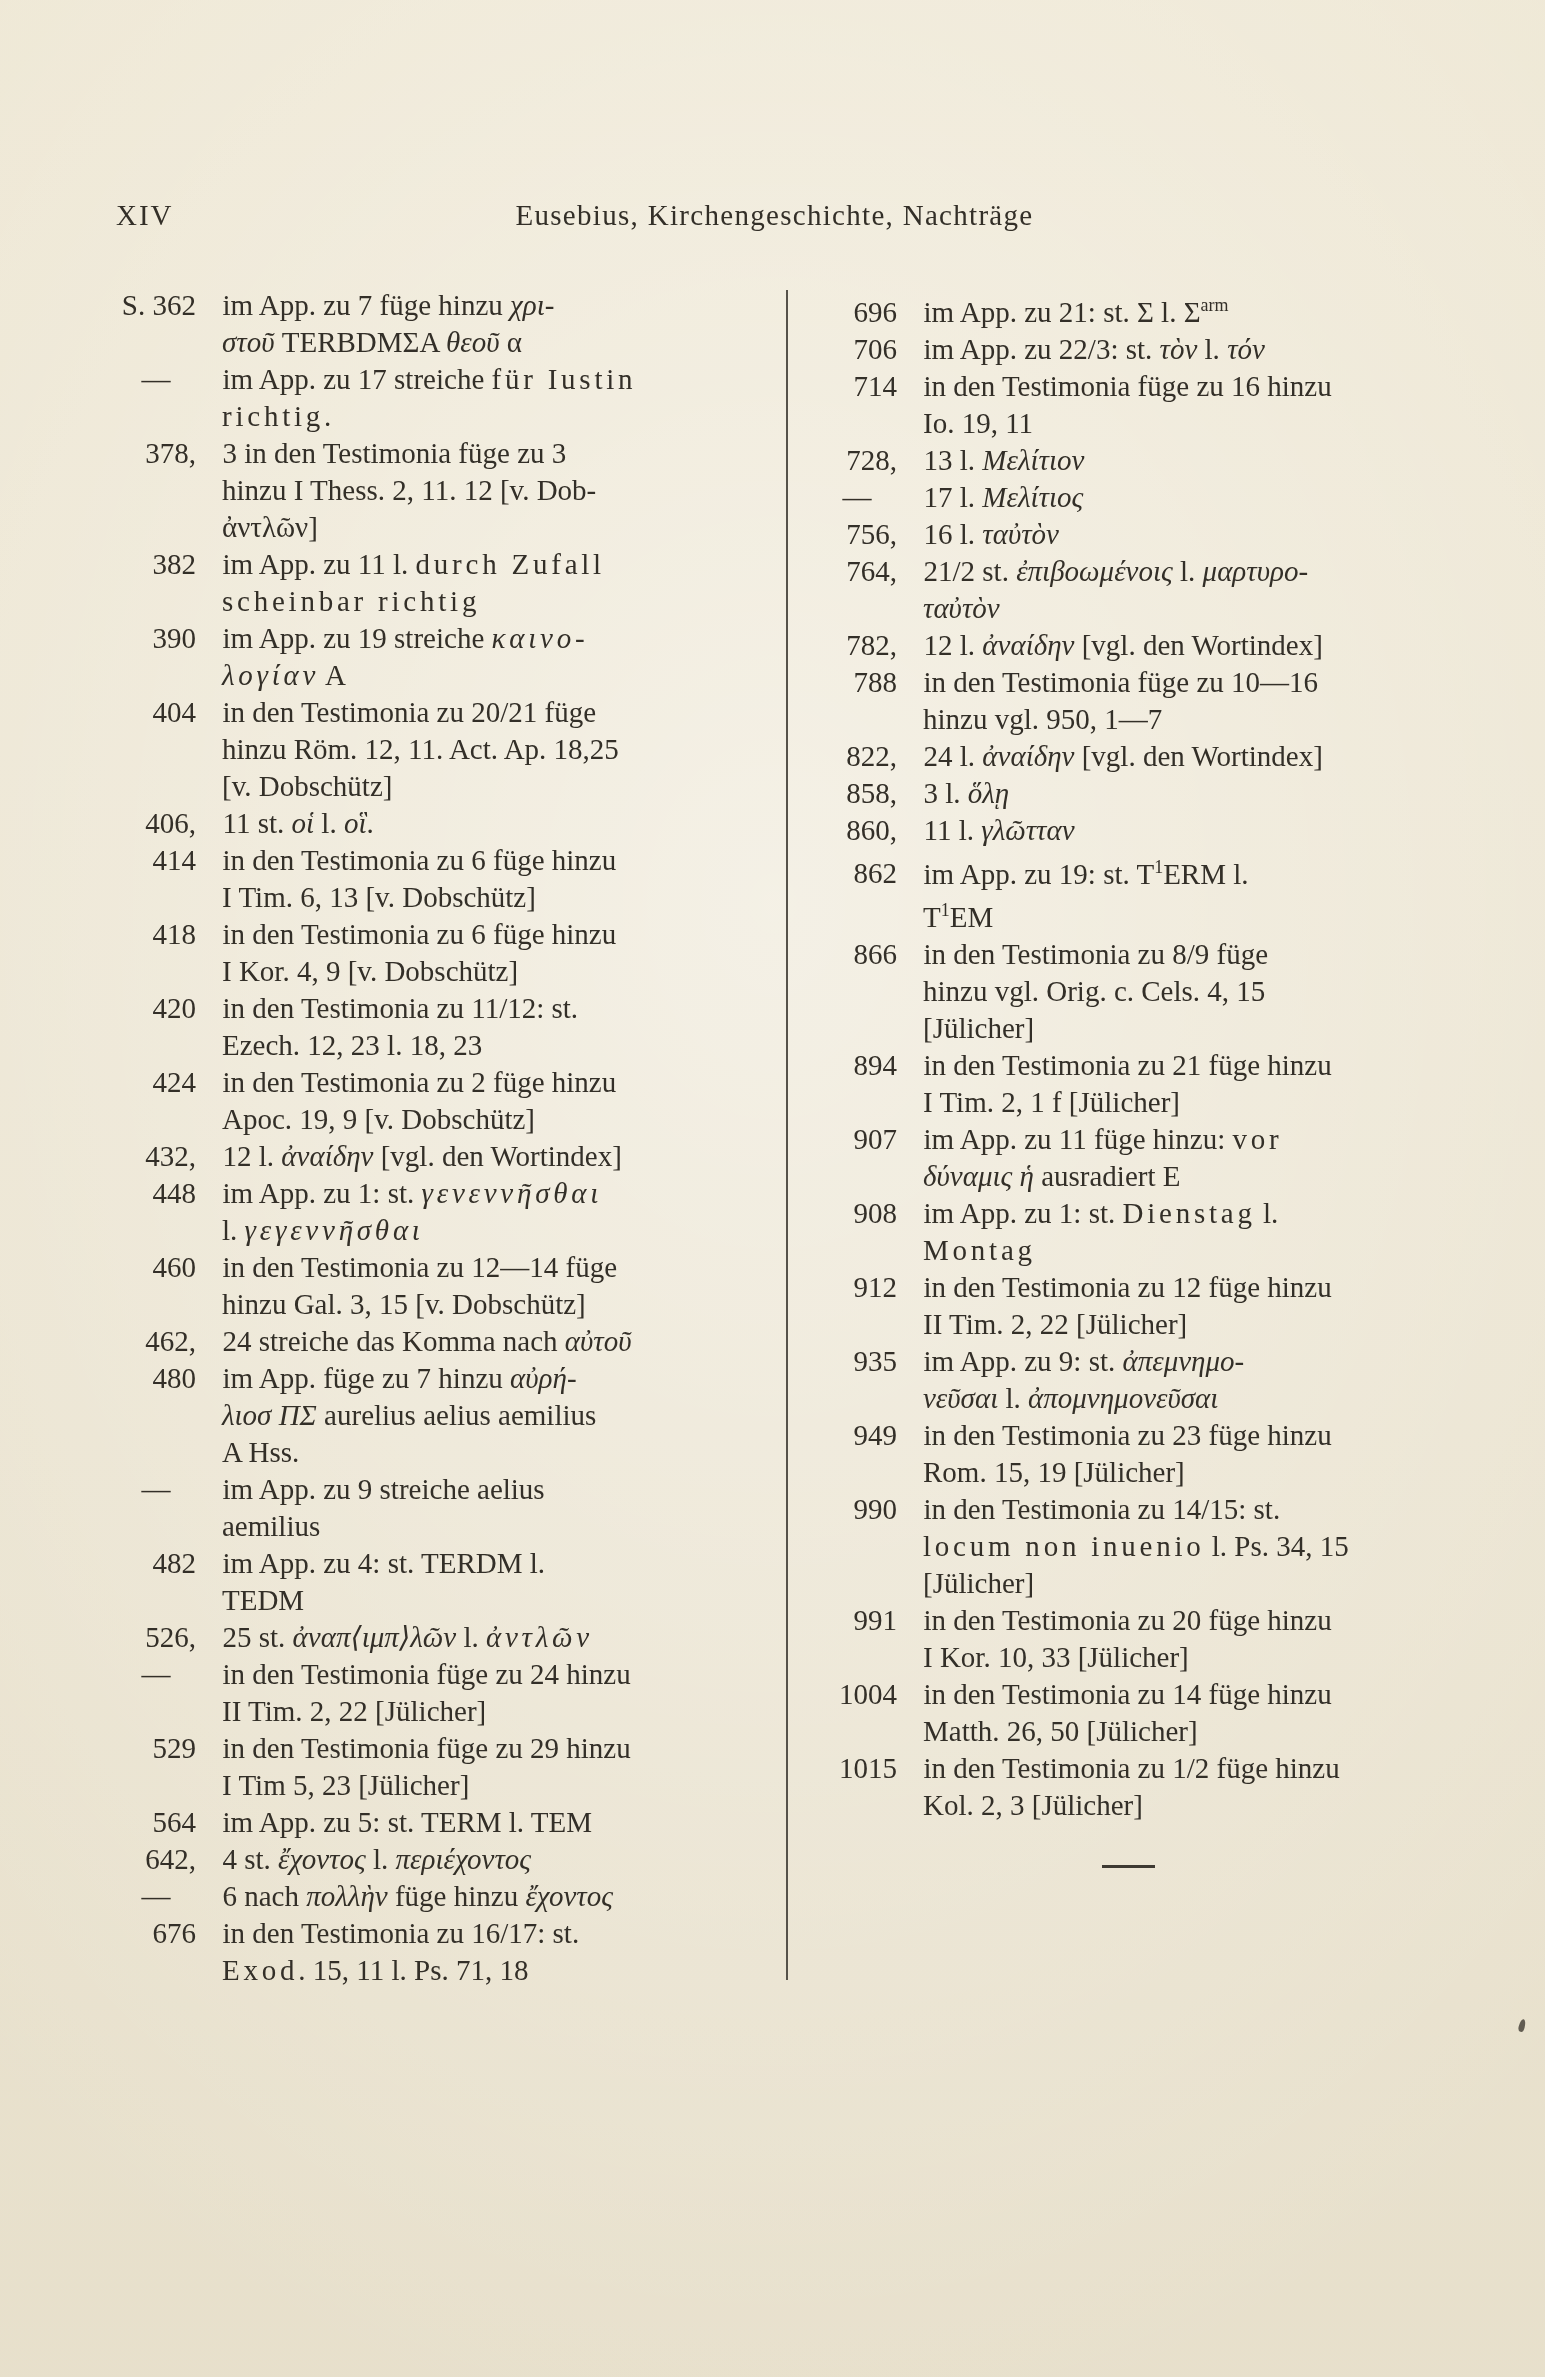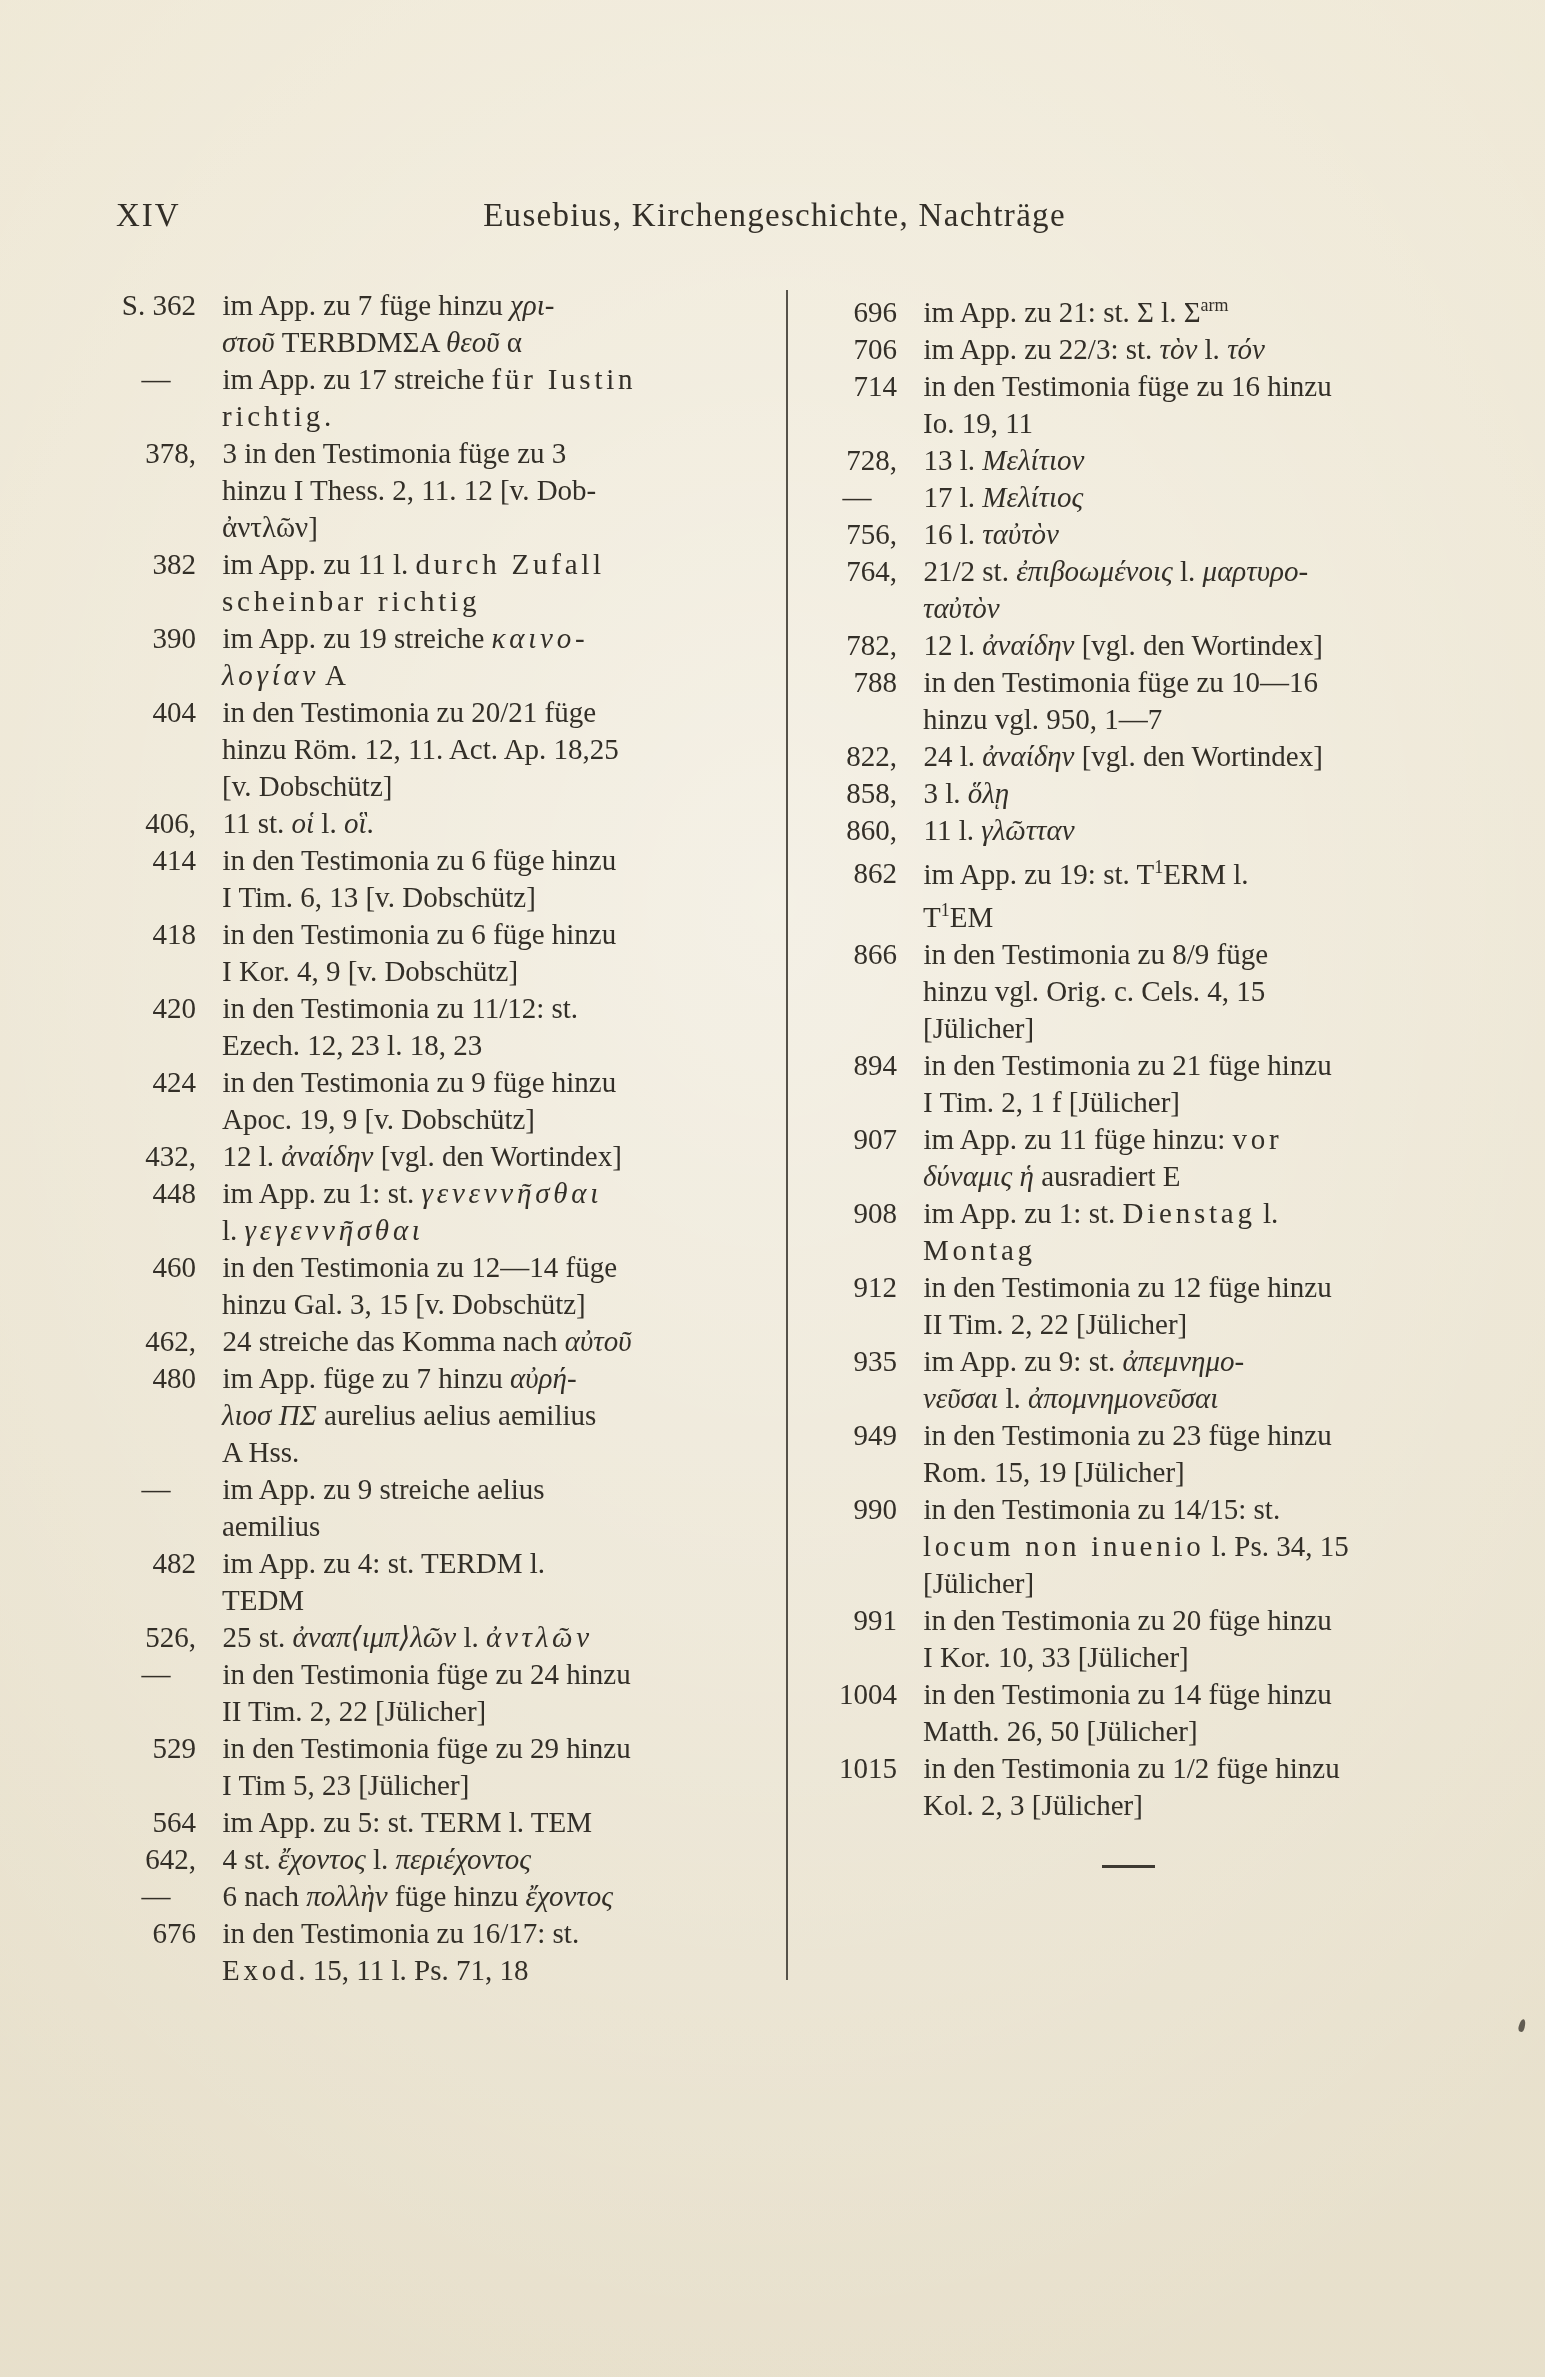--- a/index.html
+++ b/index.html
@@ -18,21 +18,21 @@
       linear-gradient(rgba(110,90,50,0.05), rgba(110,90,50,0.10));
     color: var(--ink, #332f28);
     font-family: "Liberation Serif", "DejaVu Serif", serif;
   }
   .header {
     position: absolute;
     top: 199px;
     left: 116px;
     right: 113px;
     text-align: center;
-    font-size: 33px;
+    font-size: 29px;
     line-height: 33px;
   }
   .pagenum {
     position: absolute;
     left: 0;
     top: 0;
     letter-spacing: 2px;
   }
   .title {
     letter-spacing: 1.3px;
@@ -145,21 +145,21 @@
         </div>
         <div class="entry">
           <div class="line"><span class="num">418</span><span>in den Testimonia zu 6 füge hinzu</span></div>
           <div class="line cont"><span>I Kor. 4, 9 [v. Dobschütz]</span></div>
         </div>
         <div class="entry">
           <div class="line"><span class="num">420</span><span>in den Testimonia zu 11/12: st.</span></div>
           <div class="line cont"><span>Ezech. 12, 23 l. 18, 23</span></div>
         </div>
         <div class="entry">
-          <div class="line"><span class="num">424</span><span>in den Testimonia zu 9 füge hinzu</span></div>
+          <div class="line"><span class="num">424</span><span>in den Testimonia zu 2 füge hinzu</span></div>
           <div class="line cont"><span>Apoc. 19, 9 [v. Dobschütz]</span></div>
         </div>
         <div class="entry">
           <div class="line"><span class="num">432,</span><span>12 l. </span><span class="greek">ἀναίδην</span><span> [vgl. den Wortindex]</span></div>
         </div>
         <div class="entry">
           <div class="line"><span class="num">448</span><span>im App. zu 1: st. </span><span class="greek sperr">γενεννῆσθαι</span></div>
           <div class="line cont"><span>l. </span><span class="greek sperr">γεγεννῆσθαι</span></div>
         </div>
         <div class="entry">

